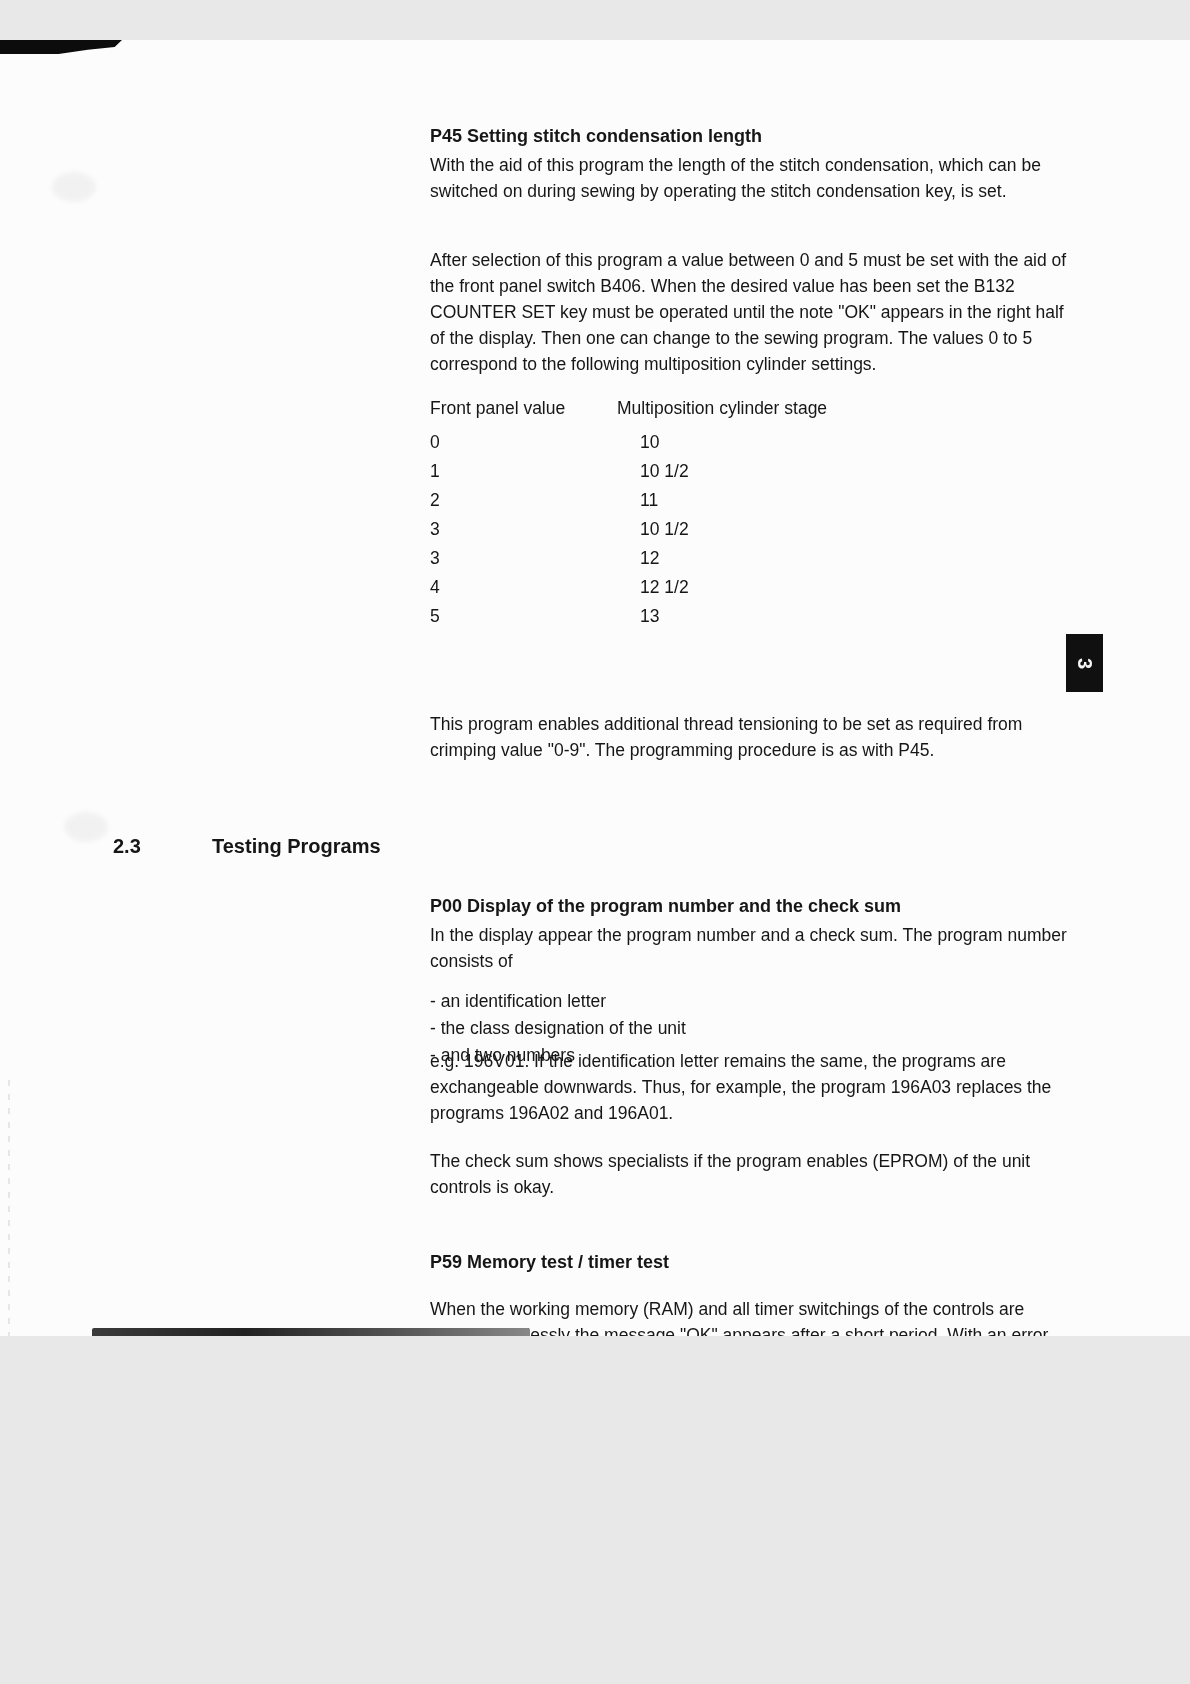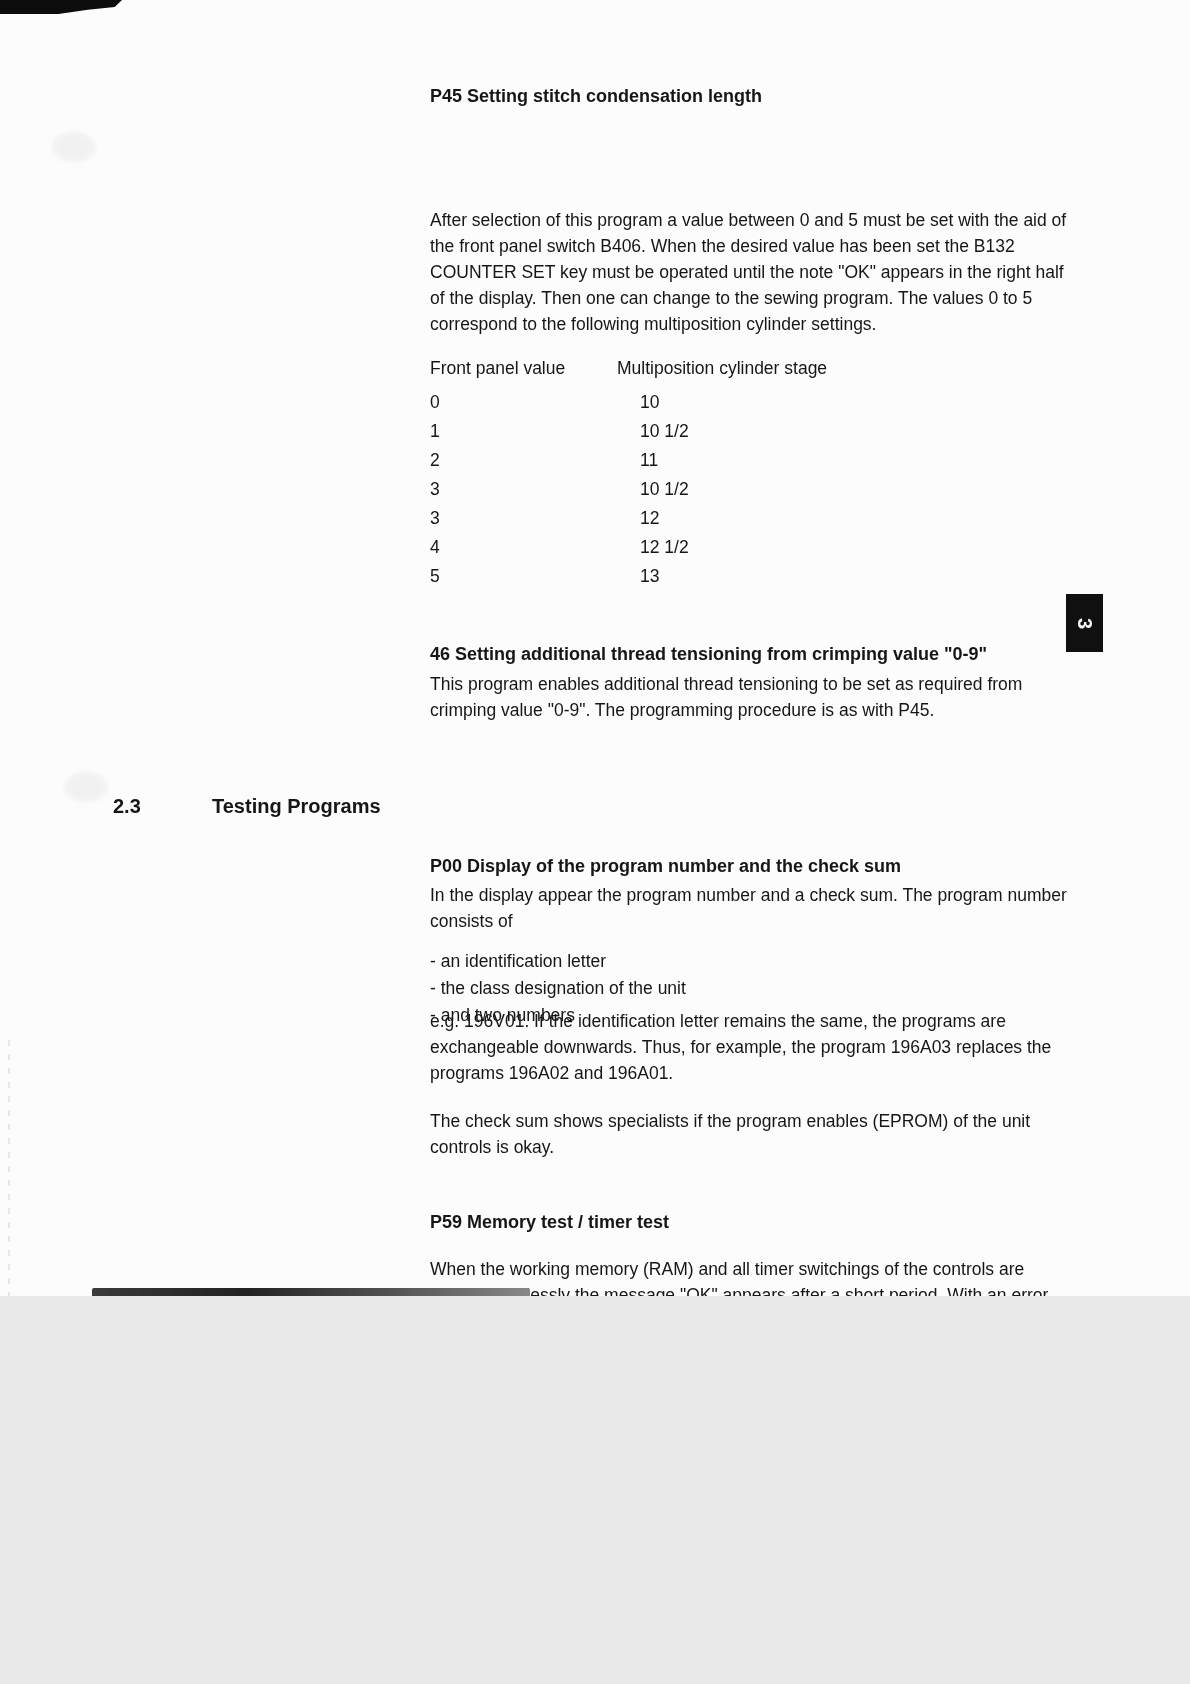--- a/index.html
+++ b/index.html
@@ -3,20 +3,21 @@
 <meta charset="utf-8">
 <style>
   html,body{margin:0;padding:0;background:#e8e8e8;}
   .page{
     position:relative;
     width:1190px;height:1296px;
     background:#fcfcfc;
     overflow:hidden;
     font-family:"Liberation Sans", sans-serif;
     color:#161616;
+    margin-top:40px;
   }
   .block{position:absolute;left:430px;width:638px;}
   .para{font-size:17.5px;line-height:26px;margin:0;}
   .hd{font-size:18px;font-weight:bold;line-height:25px;margin:0;}
   
   .table{font-size:17.5px;}
   .trow{display:flex;line-height:29px;}
   .trow .c1{width:187px;flex:0 0 187px;}
   .trow .c2{padding-left:23px;}
   .thead{font-weight:normal;margin-bottom:7px;line-height:25px;}
@@ -69,20 +70,21 @@
 
 <div class="page">
 
   <div class="artifact-top"></div>
   <div class="smudge s1"></div>
   <div class="smudge s2"></div>
   <div class="smudge s3"></div>
   <div class="margin-line"></div>
 
   <h3 class="block hd" style="top:84px">P45 Setting stitch condensation length</h3>
+  <p class="block para" style="top:112px">With the aid of this program the length of the stitch condensation, which can be switched on during sewing by operating the stitch condensation key, is set.</p>
   <p class="block para" style="top:207px">After selection of this program a value between 0 and 5 must be set with the aid of the front panel switch B406. When the desired value has been set the B132 COUNTER SET key must be operated until the note "OK" appears in the right half of the display. Then one can change to the sewing program. The values 0 to 5 correspond to the following multiposition cylinder settings.</p>
 
   <div class="block table" style="top:356px">
     <div class="trow thead">
       <span class="c1">Front panel value</span>
       <span class="c2">Multiposition cylinder stage</span>
     </div>
     <div class="trow">
       <span class="c1">0</span>
       <span class="c2">10</span>
@@ -110,21 +112,20 @@
     <div class="trow">
       <span class="c1">5</span>
       <span class="c2">13</span>
     </div>
   </div>
 
   <div class="side-tab">
     <span>3</span>
   </div>
 
-  <h3 class="block hd" style="top:642px;width:650px">46 Setting additional thread tensioning from crimping value "0-9"</h3>
   <p class="block para" style="top:671px">This program enables additional thread tensioning to be set as required from crimping value "0-9". The programming procedure is as with P45.</p>
 
   <div class="section-heading">
     <span class="num">2.3</span>
     <span class="ttl">Testing Programs</span>
   </div>
 
   <h3 class="block hd" style="top:854px">P00  Display of the program number and the check sum</h3>
   <p class="block para" style="top:882px">In the display appear the program number and a check sum. The program number consists of</p>
 

